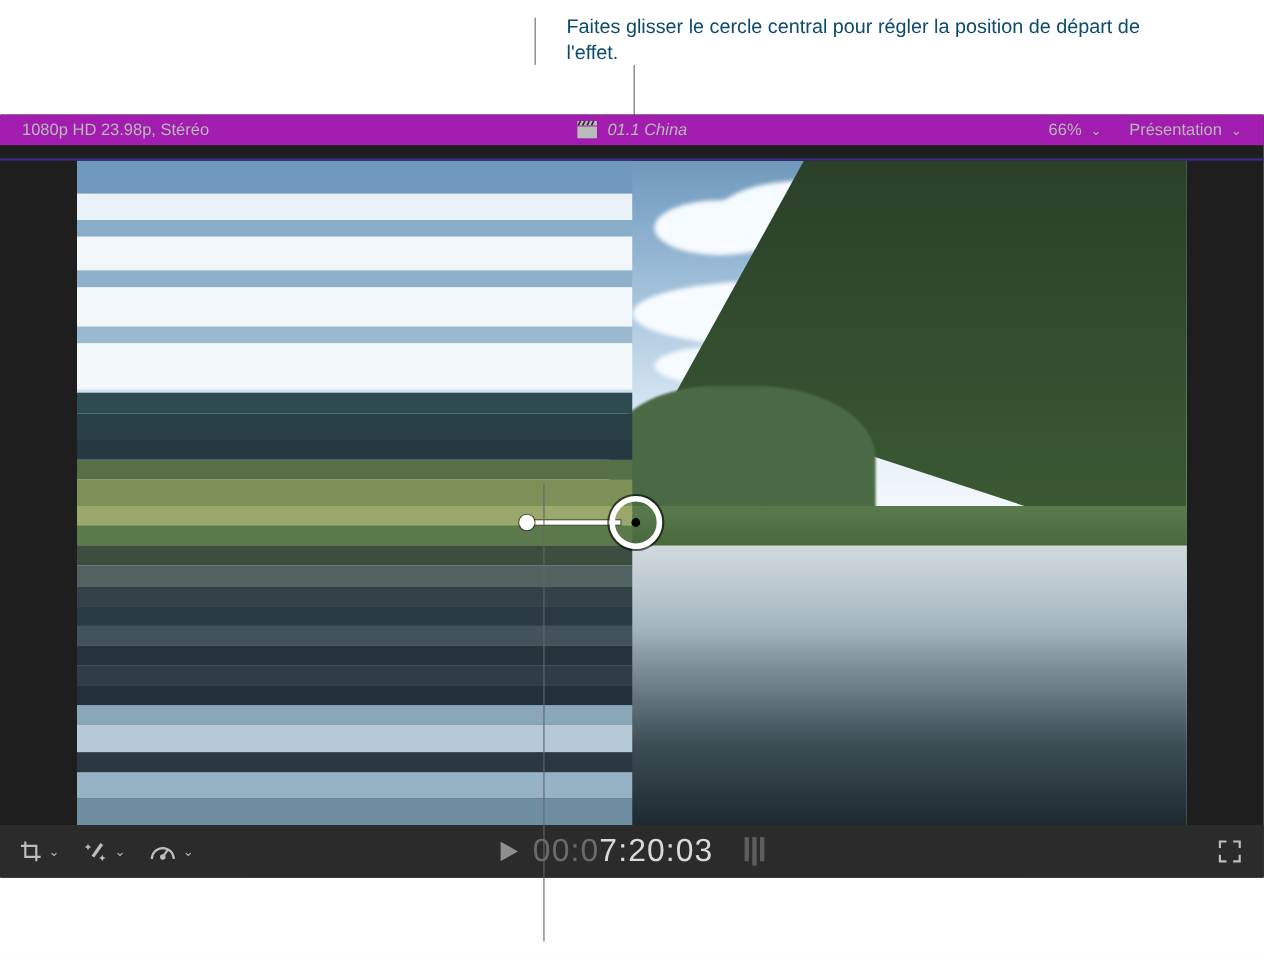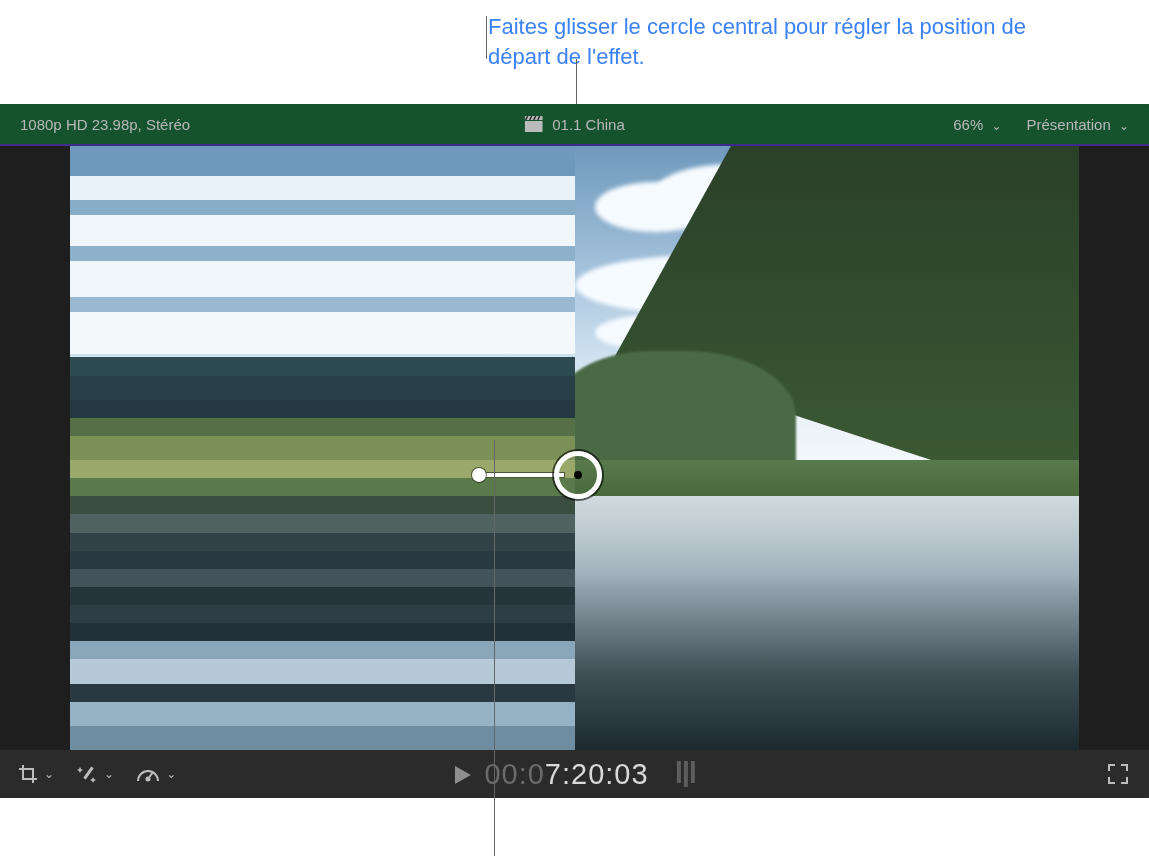--- a/index.html
+++ b/index.html
@@ -12,23 +12,24 @@
     position: relative;
     width: 1149px;
     height: 867px;
     background: #ffffff;
   }
   .callout-top {
     position: absolute;
     left: 488px;
     top: 12px;
     width: 540px;
-    font-size: 22px;
+    font-size: 18px;
     line-height: 1.35;
-    color: #3b82f6;
+    color: #0c4a6e;
+    padding-left: 27px;
   }
   .callout-bottom {
     position: absolute;
     left: 499px;
     top: 813px;
     width: 540px;
     font-size: 19px;
     line-height: 1.35;
     color: #222;
   }
@@ -64,38 +65,39 @@
     width: 1149px;
     height: 694px;
     background: #1e1e1e;
     border-radius: 1px;
     overflow: hidden;
   }
 
   .viewer-top-bar {
     position: absolute;
     left: 0; top: 0; right: 0;
-    height: 40px;
-    background: #14532d;
+    height: 28px;
+    background: #a21caf;
     display: flex;
     align-items: center;
     font-size: 15px;
     color: #b8b8b8;
   }
   .viewer-top-bar .left {
     position: absolute;
     left: 20px;
   }
   .viewer-top-bar .center {
     position: absolute;
     left: 50%;
     transform: translateX(-50%);
     display: flex;
     align-items: center;
     gap: 10px;
+    font-style: italic;
   }
   .viewer-top-bar .right {
     position: absolute;
     right: 20px;
     display: flex;
     align-items: center;
     gap: 25px;
   }
   .chev {
     display:inline-block;

